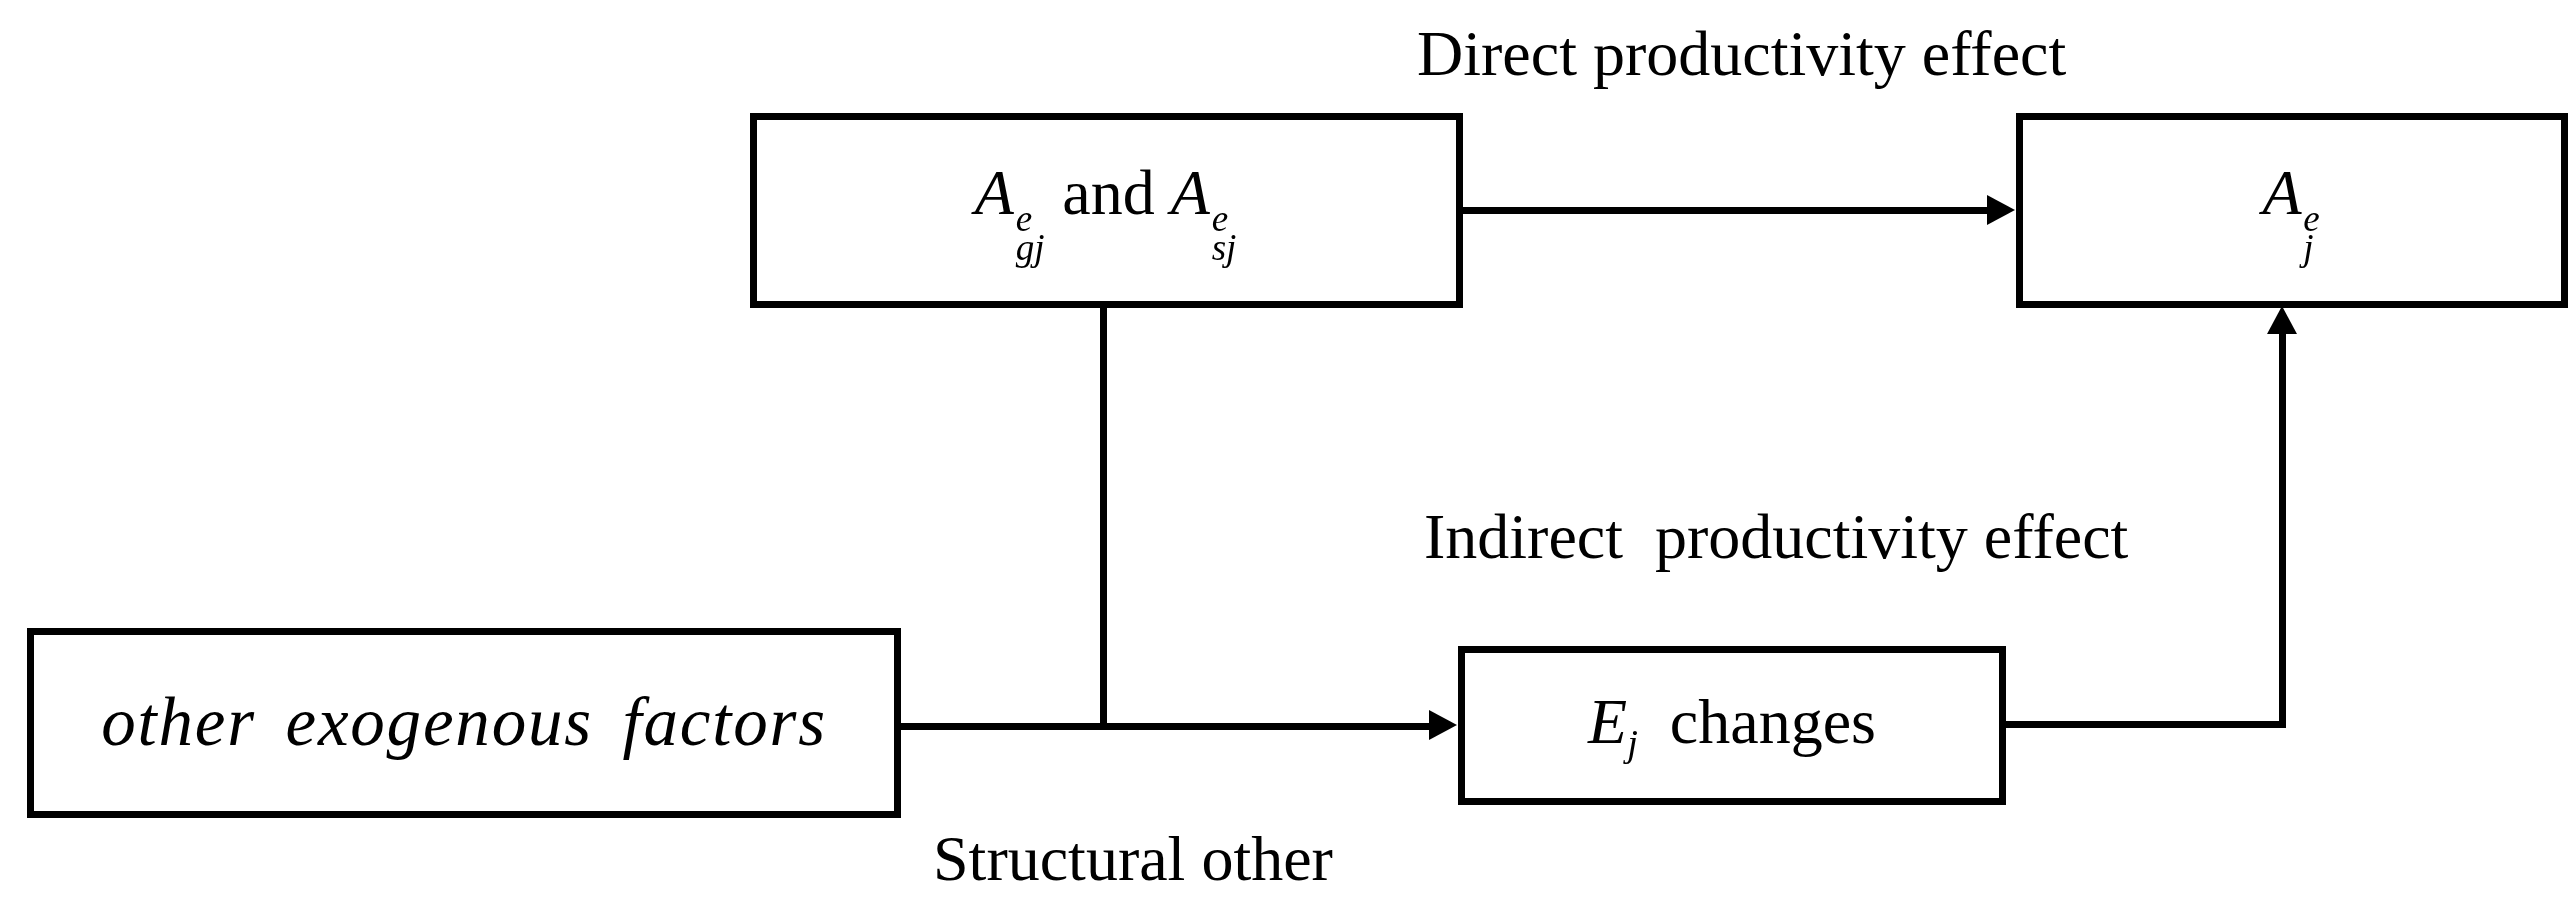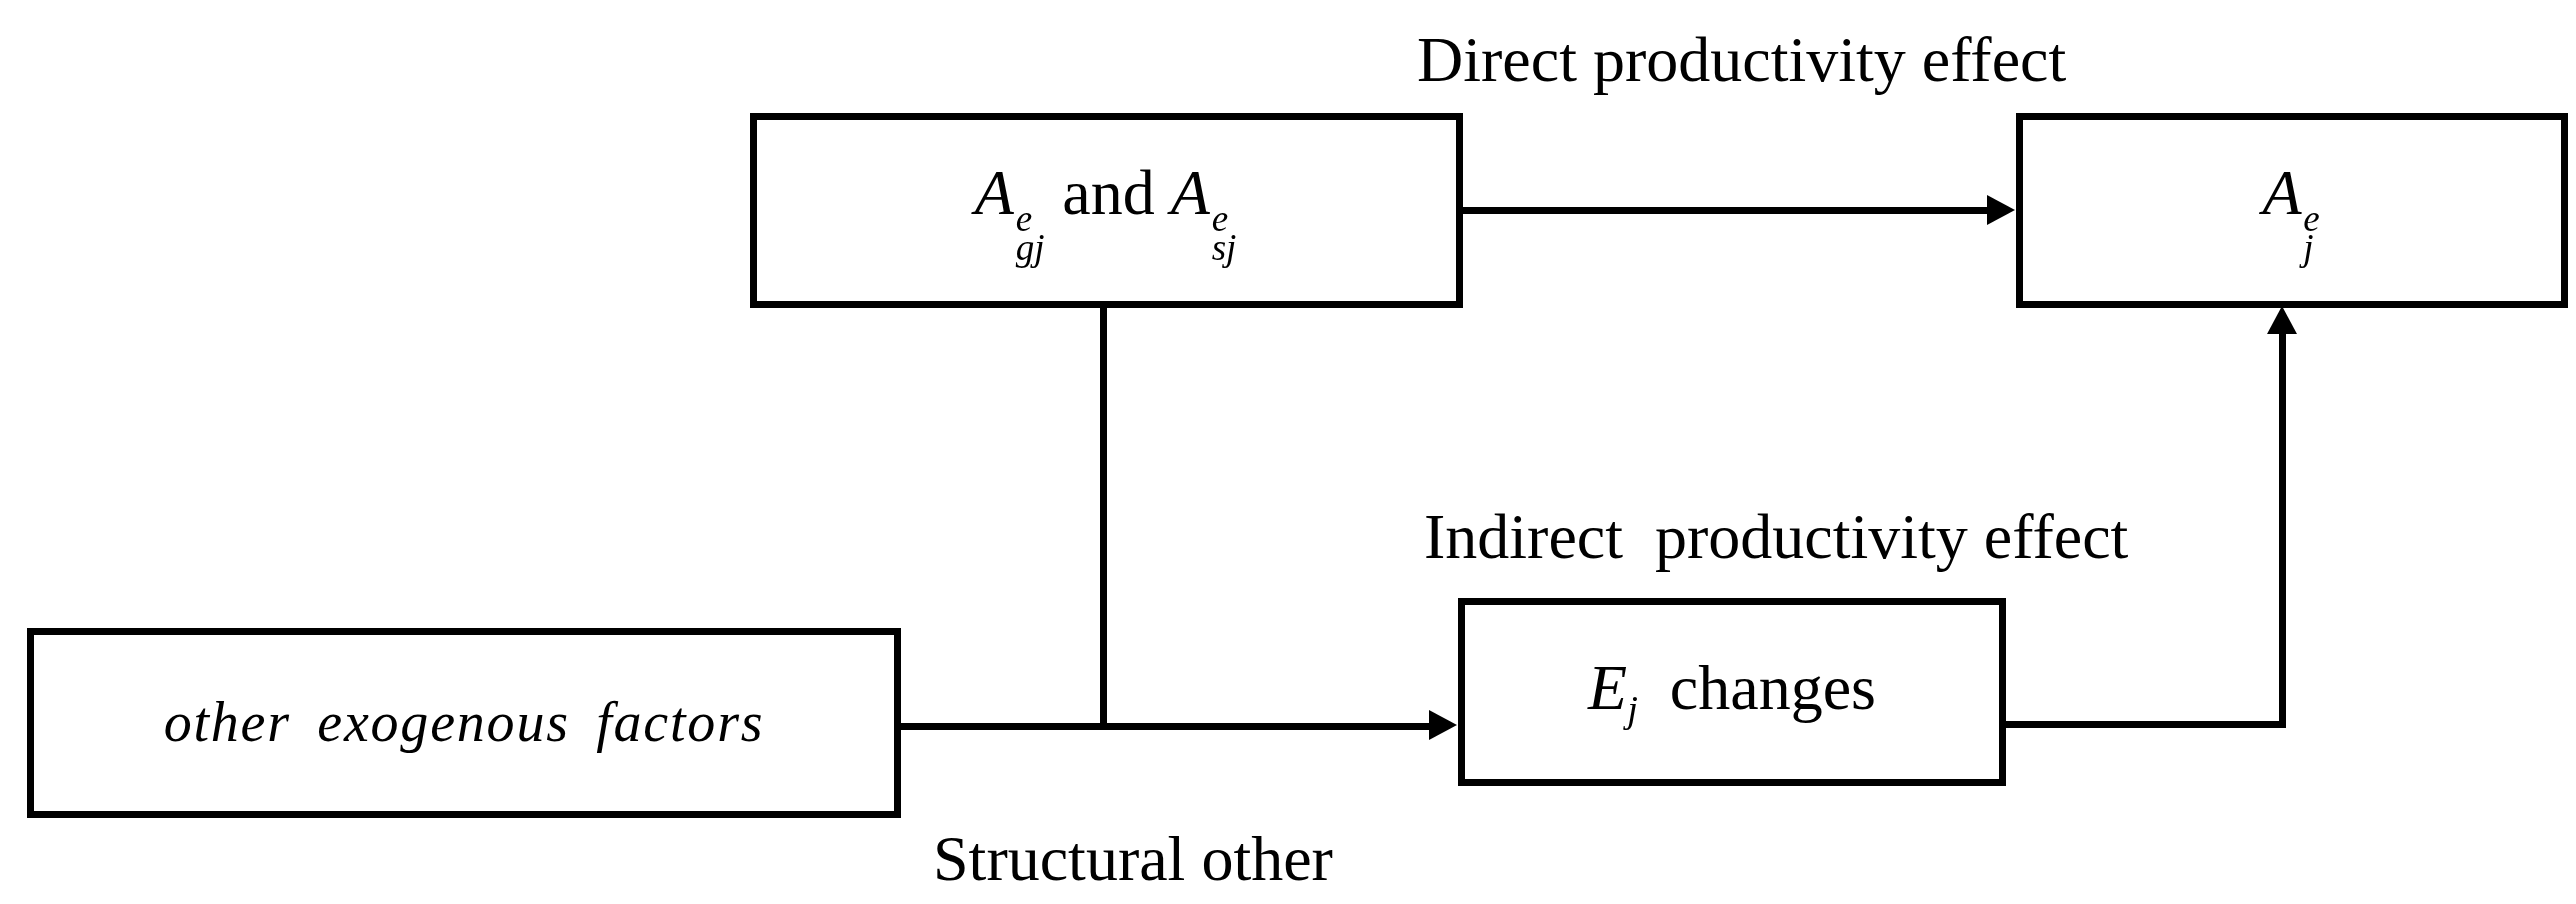--- a/index.html
+++ b/index.html
@@ -13,60 +13,60 @@
   }
   .node-text{font-size:64px;line-height:1.1;white-space:pre;text-align:center;}
   .mi{font-style:italic;}
   .mn{font-style:normal;margin-top:25px;}
   .msub{font-style:italic;font-size:0.6em;vertical-align:-0.35em;}
   .ss{
     display:inline-flex;flex-direction:column;align-items:flex-start;
     font-size:0.58em;line-height:0.8;vertical-align:-0.45em;font-style:italic;
     margin-left:1.8px;margin-right:1.8px;
   }
-  .exo{font-size:56px;letter-spacing:1.8px;word-spacing:10.6px;}
+  .exo{font-size:69px;letter-spacing:1.8px;word-spacing:10.6px;}
   .hline,.vline{position:absolute;background:var(--line,#000000);}
   .edge-label{
     position:absolute;font-size:64px;line-height:1.08;white-space:pre;
   }
   .arrow-right{
     position:absolute;width:0;height:0;
     border-top:15px solid transparent;border-bottom:15px solid transparent;
     border-left:28px solid var(--line,#000000);
   }
   .arrow-up{
     position:absolute;width:0;height:0;
     border-left:15px solid transparent;border-right:15px solid transparent;
     border-bottom:28px solid var(--line,#000000);
   }
 </style>
 </head>
 <body>
 
 <div class="canvas">
 
-  <div class="edge-label" style="left:1417px;top:25px;text-align:center;">Direct productivity effect</div>
+  <div class="edge-label" style="left:1417px;top:19px;text-align:center;">Direct productivity effect</div>
 
   <div class="edge-label" style="left:1424px;top:502px;">Indirect  productivity effect</div>
 
   <div class="edge-label" style="left:933px;top:824px;">Structural other</div>
 
   <div class="node" style="left:750px;top:113px;width:713px;height:195px;">
     <div class="node-text"><span class="mi">A</span><span class="ss"><span class="sup">e</span><span class="sub">gj</span></span><span class="mn"> and </span><span class="mi">A</span><span class="ss"><span class="sup">e</span><span class="sub">sj</span></span></div>
   </div>
 
   <div class="node" style="left:2016px;top:113px;width:552px;height:195px;">
     <div class="node-text"><span class="mi">A</span><span class="ss"><span class="sup">e</span><span class="sub">j</span></span></div>
   </div>
 
   <div class="node" style="left:27px;top:628px;width:874px;height:190px;">
     <div class="node-text exo"><span class="mi">other exogenous factors</span></div>
   </div>
 
-  <div class="node" style="left:1458px;top:598px;width:548px;height:188px;">
+  <div class="node" style="left:1458px;top:646px;width:548px;height:159px;">
     <div class="node-text"><span class="mi">E</span><span class="msub">j</span><span class="mn">  changes</span></div>
   </div>
 
   <div class="hline" style="left:1463px;top:207px;width:528px;height:7px;"></div>
   <div class="arrow-right" style="left:1987px;top:195px;"></div>
 
   <div class="vline" style="left:1100px;top:306px;width:7px;height:424px;"></div>
 
   <div class="hline" style="left:901px;top:723px;width:532px;height:7px;"></div>
   <div class="arrow-right" style="left:1429px;top:710px;"></div>

